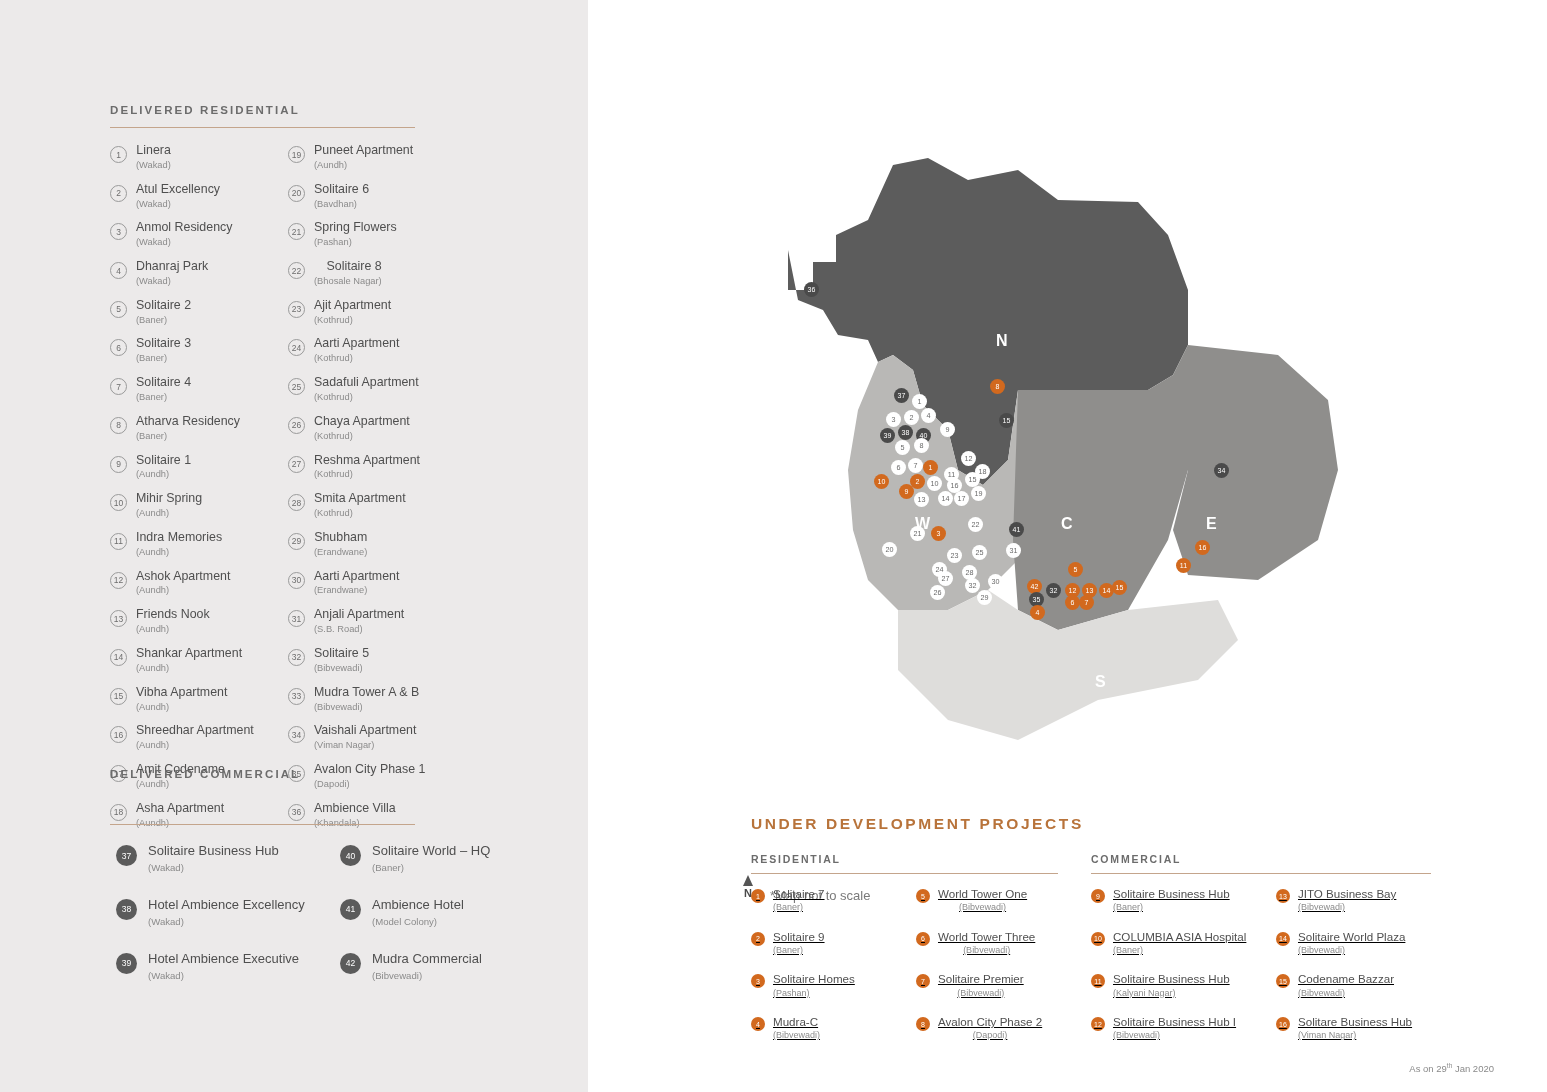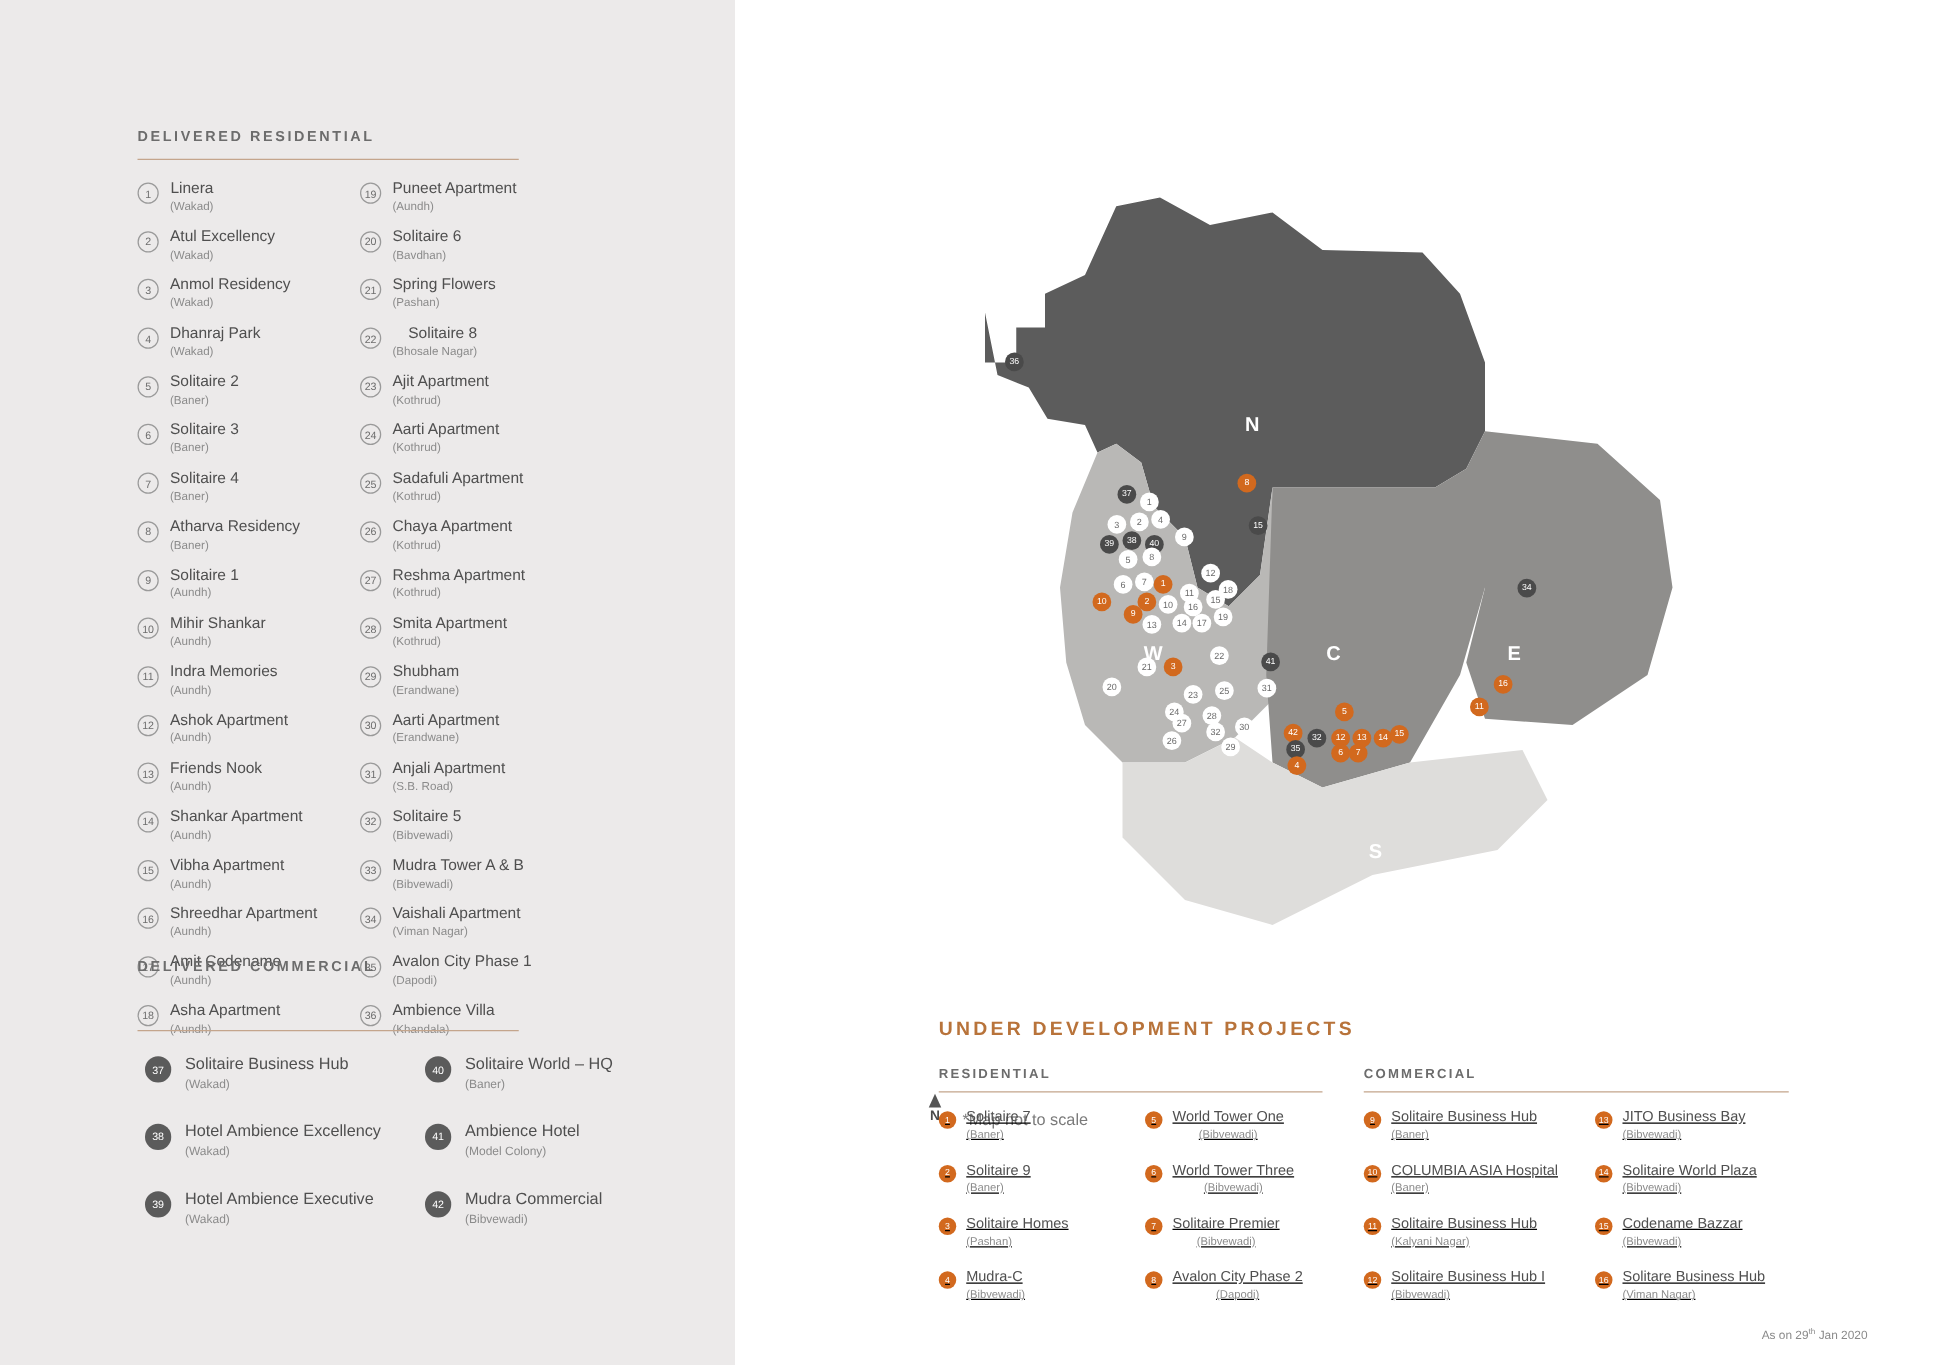--- a/index.html
+++ b/index.html
@@ -174,21 +174,21 @@
         <div class="row">
           <div class="num">9</div>
           <div class="txt">
             <div class="nm">Solitaire 1</div>
             <div class="sub">(Aundh)</div>
           </div>
         </div>
         <div class="row">
           <div class="num">10</div>
           <div class="txt">
-            <div class="nm">Mihir Shankar</div>
+            <div class="nm">Mihir Spring</div>
             <div class="sub">(Aundh)</div>
           </div>
         </div>
         <div class="row">
           <div class="num">11</div>
           <div class="txt">
             <div class="nm">Indra Memories</div>
             <div class="sub">(Aundh)</div>
           </div>
         </div>

